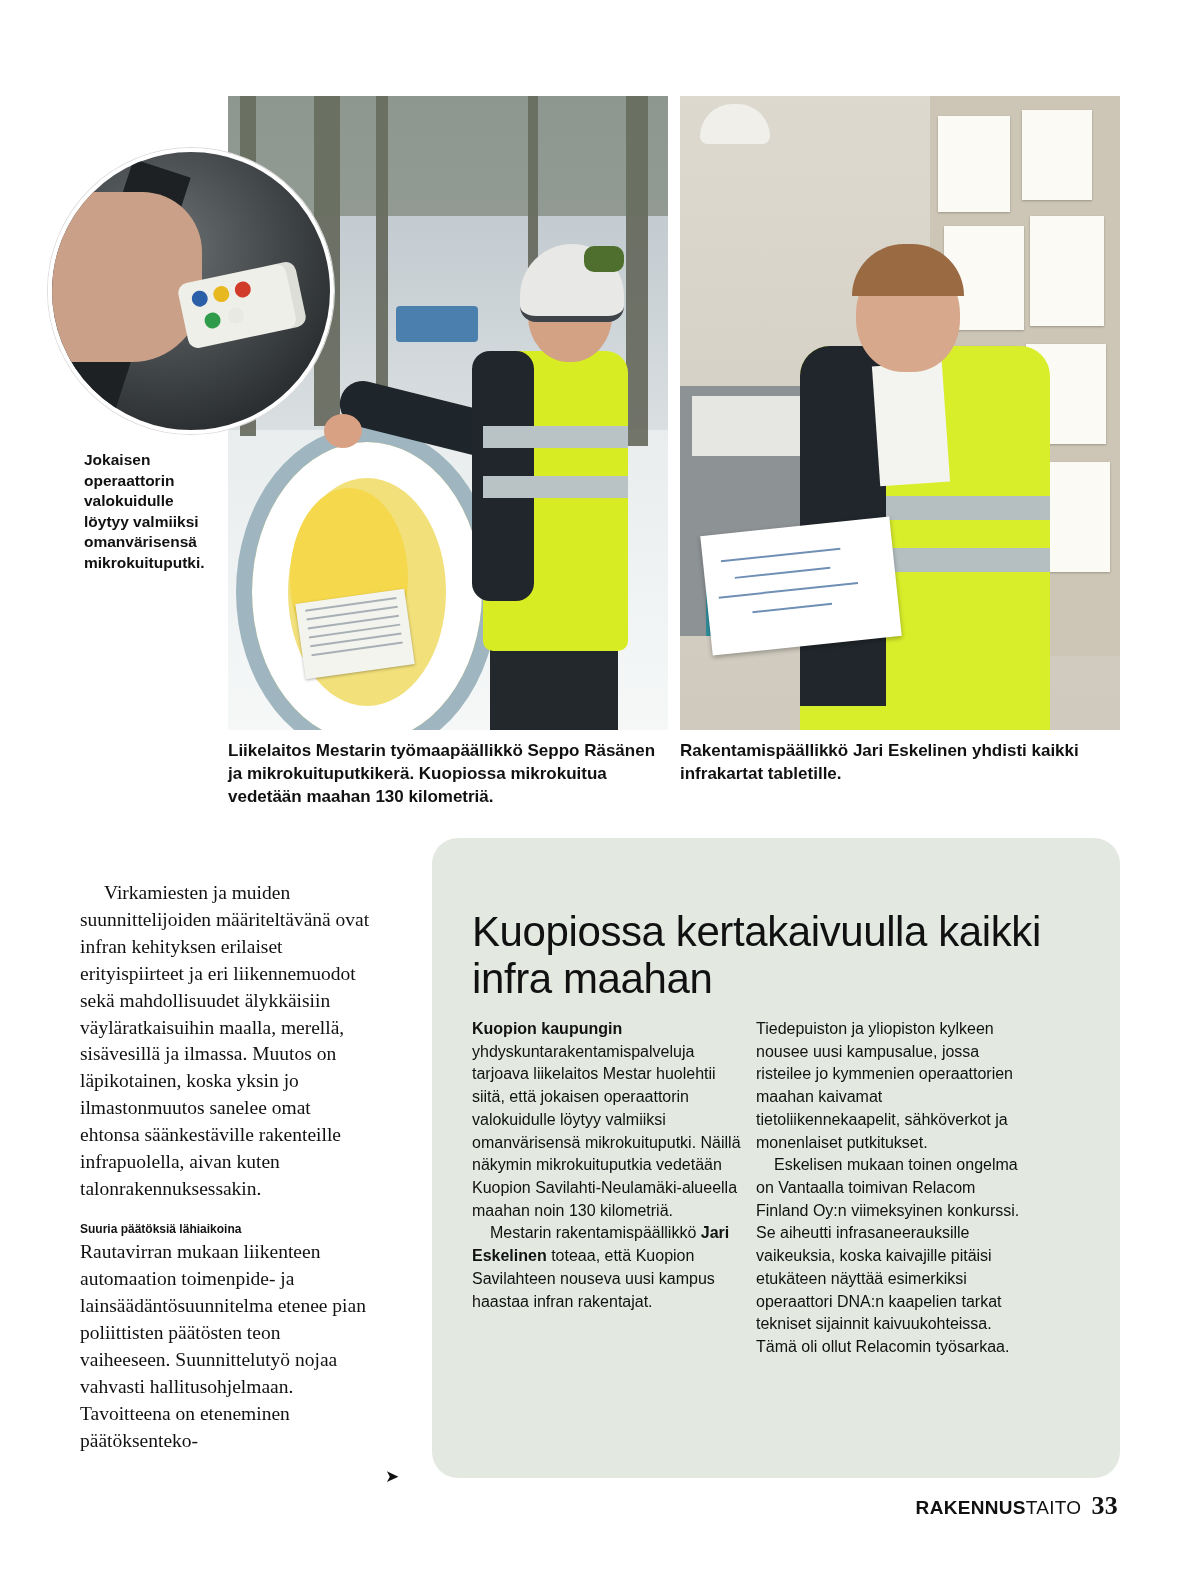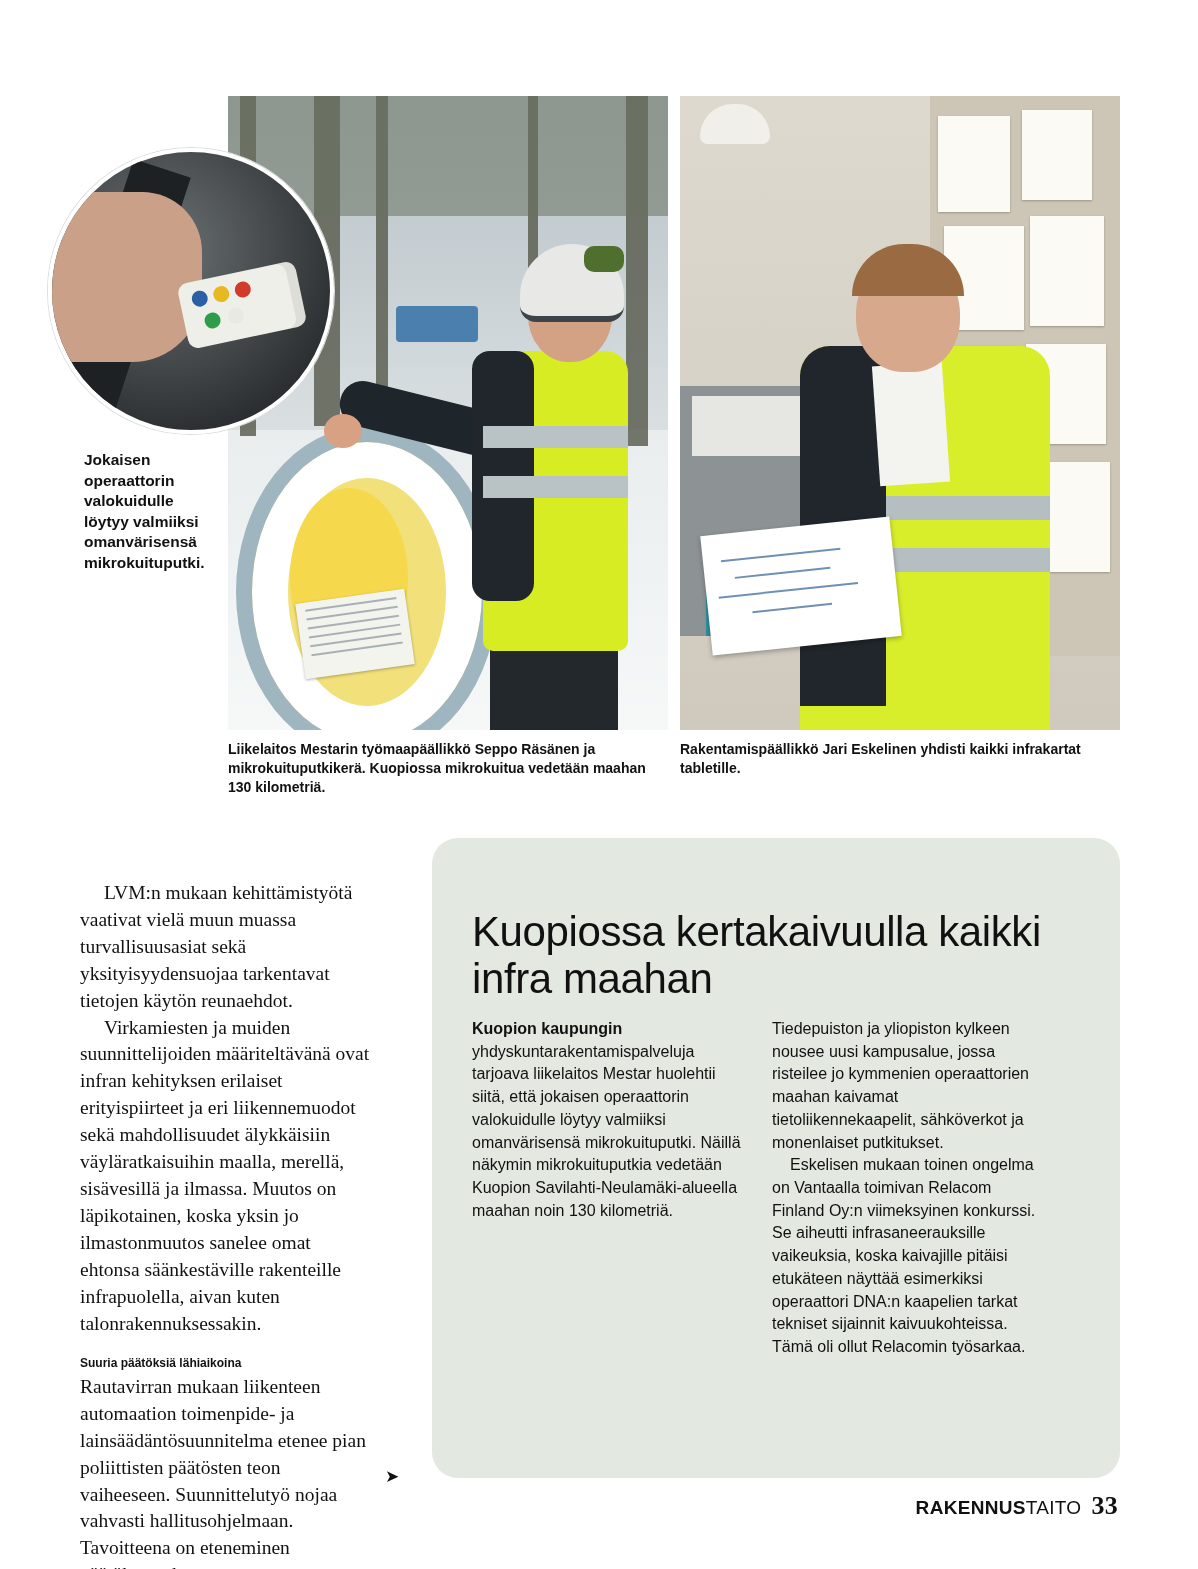--- a/index.html
+++ b/index.html
@@ -359,21 +359,21 @@
     left: 84px;
     top: 450px;
     width: 135px;
     font-size: 15.5px;
     font-weight: bold;
     line-height: 1.33;
     color: #111;
   }
   .caption {
     position: absolute;
-    font-size: 14px;
+    font-size: 17px;
     font-weight: bold;
     line-height: 1.35;
     color: #111;
   }
   .caption-left { left: 228px; top: 740px; width: 440px; }
   .caption-right { left: 680px; top: 740px; width: 440px; }
 
   
   .col-left {
     position: absolute;
@@ -426,21 +426,21 @@
     position: absolute;
     top: 1018px;
     width: 272px;
     font-size: 16px;
     line-height: 1.42;
     color: #111;
   }
   .box-col p { margin: 0; text-indent: 0; }
   .box-col p + p { text-indent: 18px; }
   .box-col-1 { left: 472px; }
-  .box-col-2 { left: 772px; }
+  .box-col-2 { left: 756px; }
   .box-col b { font-weight: bold; }
 
   
   .footer {
     position: absolute;
     right: 80px;
     bottom: 48px;
     font-size: 19px;
     letter-spacing: .3px;
   }
@@ -527,33 +527,33 @@
   </div>
 </div>
 
 <div class="inset-caption">Jokaisen operaattorin valokuidulle löytyy valmiiksi omanvärisensä mikrokuituputki.</div>
 
 <div class="caption caption-left">Liikelaitos Mestarin työmaapäällikkö Seppo Räsänen ja mikrokuituputkikerä. Kuopiossa mikrokuitua vedetään maahan 130 kilometriä.</div>
 
 <div class="caption caption-right">Rakentamispäällikkö Jari Eskelinen yhdisti kaikki infrakartat tabletille.</div>
 
 <div class="col-left">
-  <p>LVM:n mukaan kehittämistyötä vaativat vielä muun muassa turvallisuusasiat sekä yksityisyydensuojaa tarkentavat tietojen käytön reunaehdot.</p>
   <p>Virkamiesten ja muiden suunnittelijoiden määriteltävänä ovat infran kehityksen erilaiset erityispiirteet ja eri liikennemuodot sekä mahdollisuudet älykkäisiin väyläratkaisuihin maalla, merellä, sisävesillä ja ilmassa. Muutos on läpikotainen, koska yksin jo ilmastonmuutos sanelee omat ehtonsa säänkestäville rakenteille infrapuolella, aivan kuten talonrakennuksessakin.</p>
   <h3>Suuria päätöksiä lähiaikoina</h3>
   <p class="noindent">Rautavirran mukaan liikenteen automaation toimenpide- ja lainsäädäntösuunnitelma etenee pian poliittisten päätösten teon vaiheeseen. Suunnittelutyö nojaa vahvasti hallitusohjelmaan. Tavoitteena on eteneminen päätöksenteko-</p>
 </div>
 <div class="arrow">➤</div>
 
 <div class="box"></div>
 
 <div class="box-title">Kuopiossa kertakaivuulla kaikki infra maahan</div>
 
 <div class="box-col box-col-1">
   <p><b>Kuopion kaupungin</b><span> yhdyskuntarakentamispalveluja tarjoava liikelaitos Mestar huolehtii siitä, että jokaisen operaattorin valokuidulle löytyy valmiiksi omanvärisensä mikrokuituputki. Näillä näkymin mikrokuituputkia vedetään Kuopion Savilahti-Neulamäki-alueella maahan noin 130 kilometriä.</span></p>
+  <p><span>Mestarin rakentamispäällikkö </span><b>Jari Eskelinen</b><span> toteaa, että Kuopion Savilahteen nouseva uusi kampus haastaa infran rakentajat.</span></p>
 </div>
 
 <div class="box-col box-col-2">
   <p>Tiedepuiston ja yliopiston kylkeen nousee uusi kampusalue, jossa risteilee jo kymmenien operaattorien maahan kaivamat tietoliikennekaapelit, sähköverkot ja monenlaiset putkitukset.</p>
   <p>Eskelisen mukaan toinen ongelma on Vantaalla toimivan Relacom Finland Oy:n viimeksyinen konkurssi. Se aiheutti infrasaneerauksille vaikeuksia, koska kaivajille pitäisi etukäteen näyttää esimerkiksi operaattori DNA:n kaapelien tarkat tekniset sijainnit kaivuukohteissa. Tämä oli ollut Relacomin työsarkaa.</p>
 </div>
 
 <div class="footer">
   <span class="brand-bold">RAKENNUS</span><span class="brand-light">TAITO</span><span class="pageno">33</span>
 </div>

